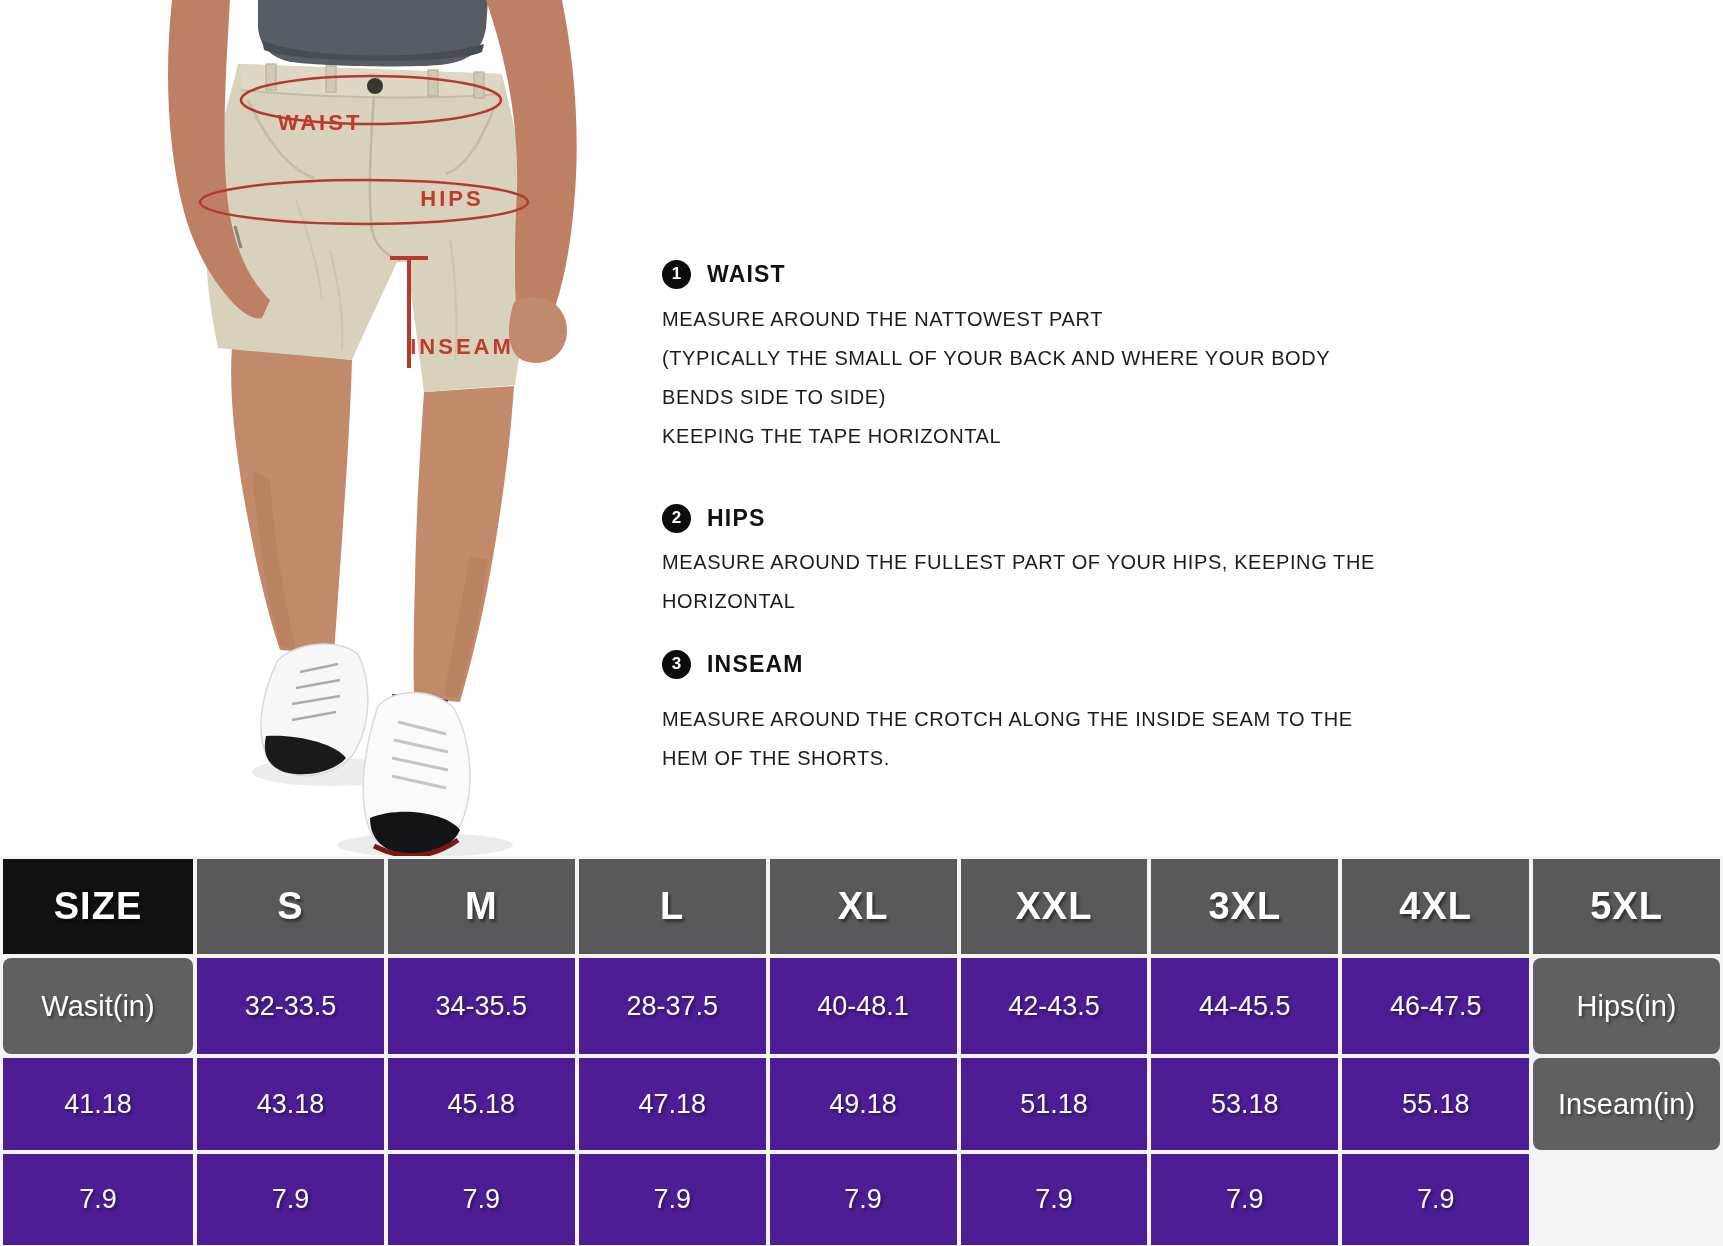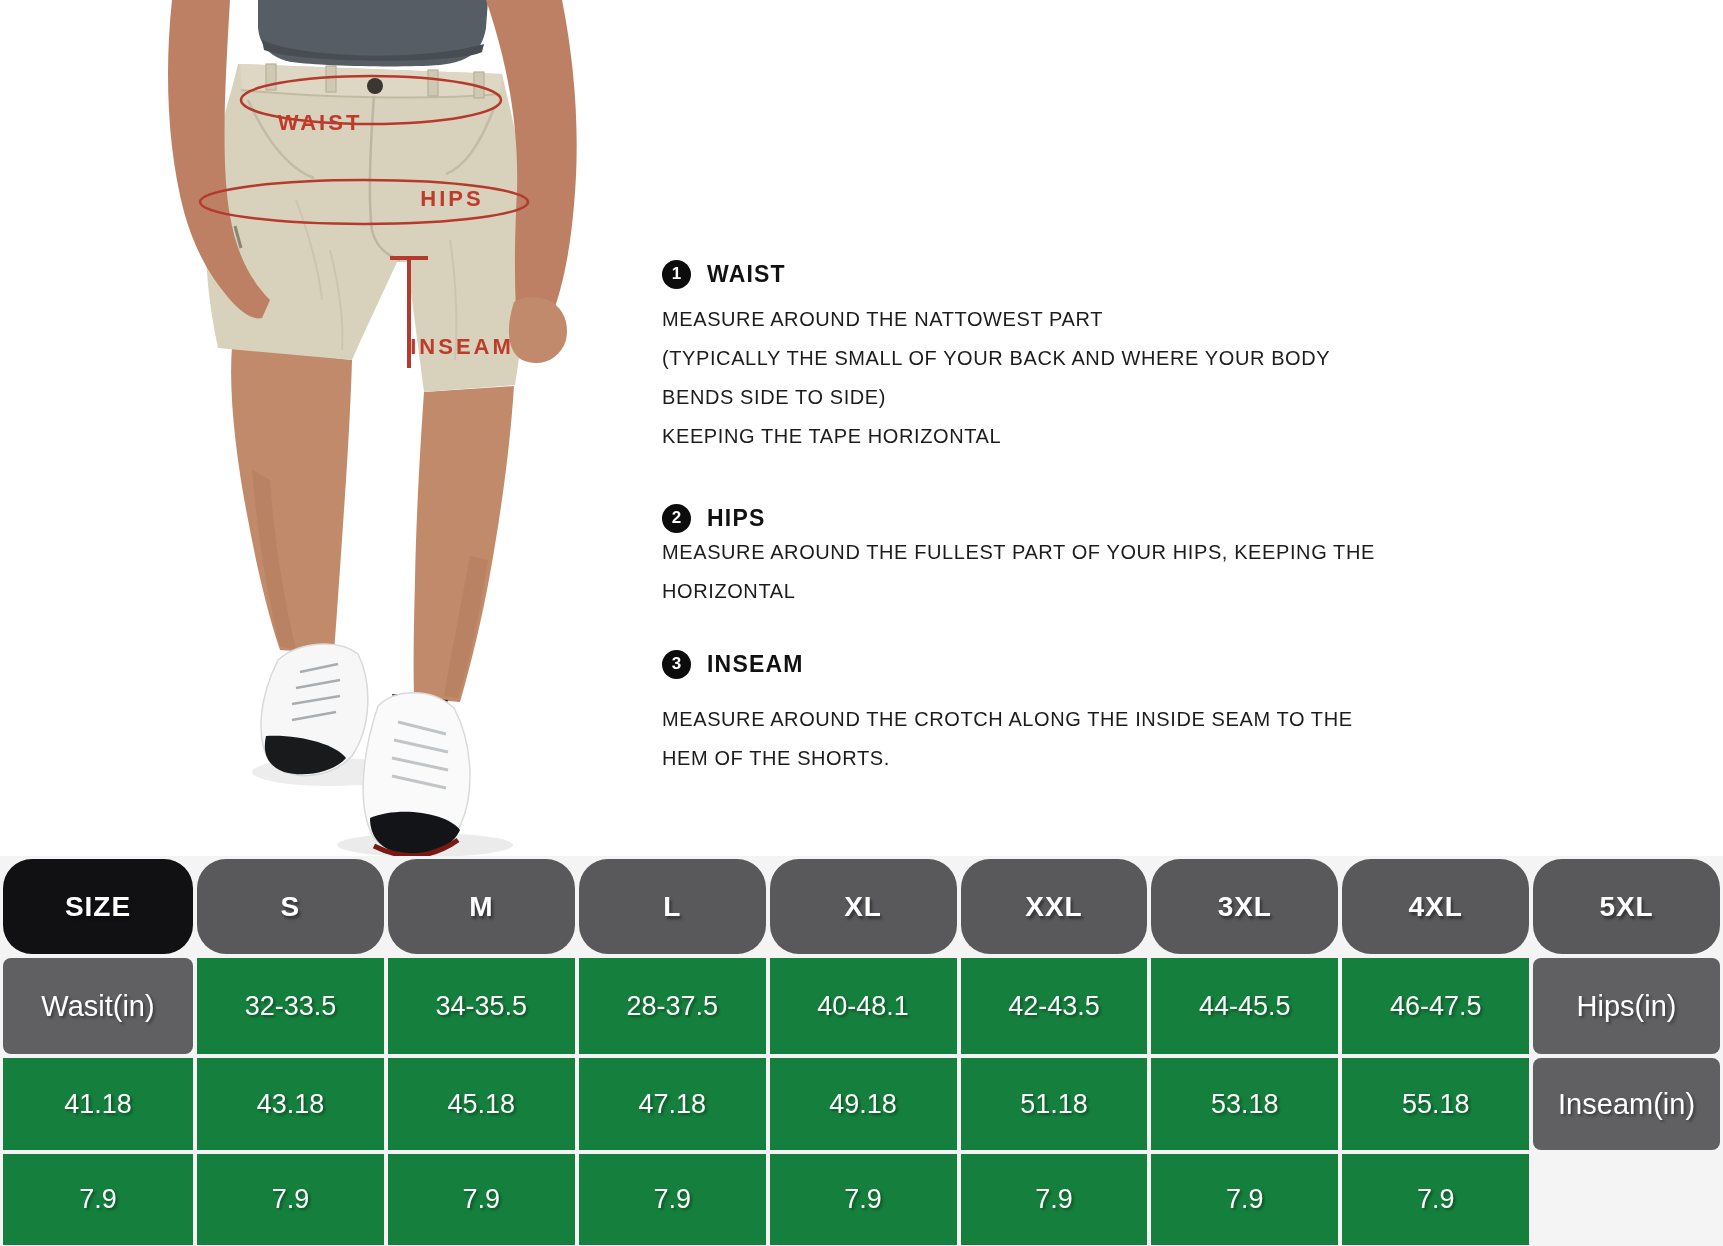--- a/index.html
+++ b/index.html
@@ -21,26 +21,26 @@
   .ms-title{font-size:23px;font-weight:bold;letter-spacing:1.2px;color:#111111;}
   .ms-lines{font-size:20px;line-height:39px;letter-spacing:.6px;color:#1c1c1c;white-space:nowrap;}
   
   .size-table{
     position:absolute;left:0;top:856px;width:1723px;height:390px;
     background:#f4f4f4;box-sizing:border-box;
     display:grid;grid-template-columns:190px repeat(8,1fr);
     grid-template-rows:95px 96px 92px 91px;gap:4px;padding:3px 3px 0 3px;
   }
   .cell{display:flex;align-items:center;justify-content:center;color:#ffffff;}
-  .cell.head{background:#59595b;font-size:28px;font-weight:bold;letter-spacing:1px;
-    text-shadow:2px 3px 3px rgba(0,0,0,.45);border-radius:29px;}
+  .cell.head{background:#59595b;font-size:38px;font-weight:bold;letter-spacing:1px;
+    text-shadow:2px 3px 3px rgba(0,0,0,.45);}
   .cell.size-head{background:#111113;}
   .cell.label{background:#606062;font-size:29px;font-weight:400;
     text-shadow:2px 2px 3px rgba(0,0,0,.4);border-radius:8px;}
-  .cell.value{background:#15803d;font-size:27px;font-weight:400;
+  .cell.value{background:#4c1d95;font-size:27px;font-weight:400;
     text-shadow:2px 2px 3px rgba(0,0,0,.4);}
   
   .anno-text{font-family:"Liberation Sans",sans-serif;font-weight:bold;font-size:22px;
     letter-spacing:3px;fill:#bf3a2b;}
 </style>
 </head>
 <body>
 
 <div class="figure-wrap">
   <svg width="1723" height="856" viewBox="0 0 1723 856" xmlns="http://www.w3.org/2000/svg">
@@ -128,21 +128,21 @@
     </div>
   </section>
 
   <section class="ms" style="top:503px">
     <div class="ms-head">
       <span class="bullet">
           <i style="font-style:normal">2</i>
         </span>
       <span class="ms-title">HIPS</span>
     </div>
-    <div class="ms-lines" style="">
+    <div class="ms-lines" style="margin-top:10px">
       <div>MEASURE AROUND THE FULLEST PART OF YOUR HIPS, KEEPING THE</div>
       <div>HORIZONTAL</div>
     </div>
   </section>
 
   <section class="ms" style="top:649px">
     <div class="ms-head">
       <span class="bullet">
           <i style="font-style:normal">3</i>
         </span>

